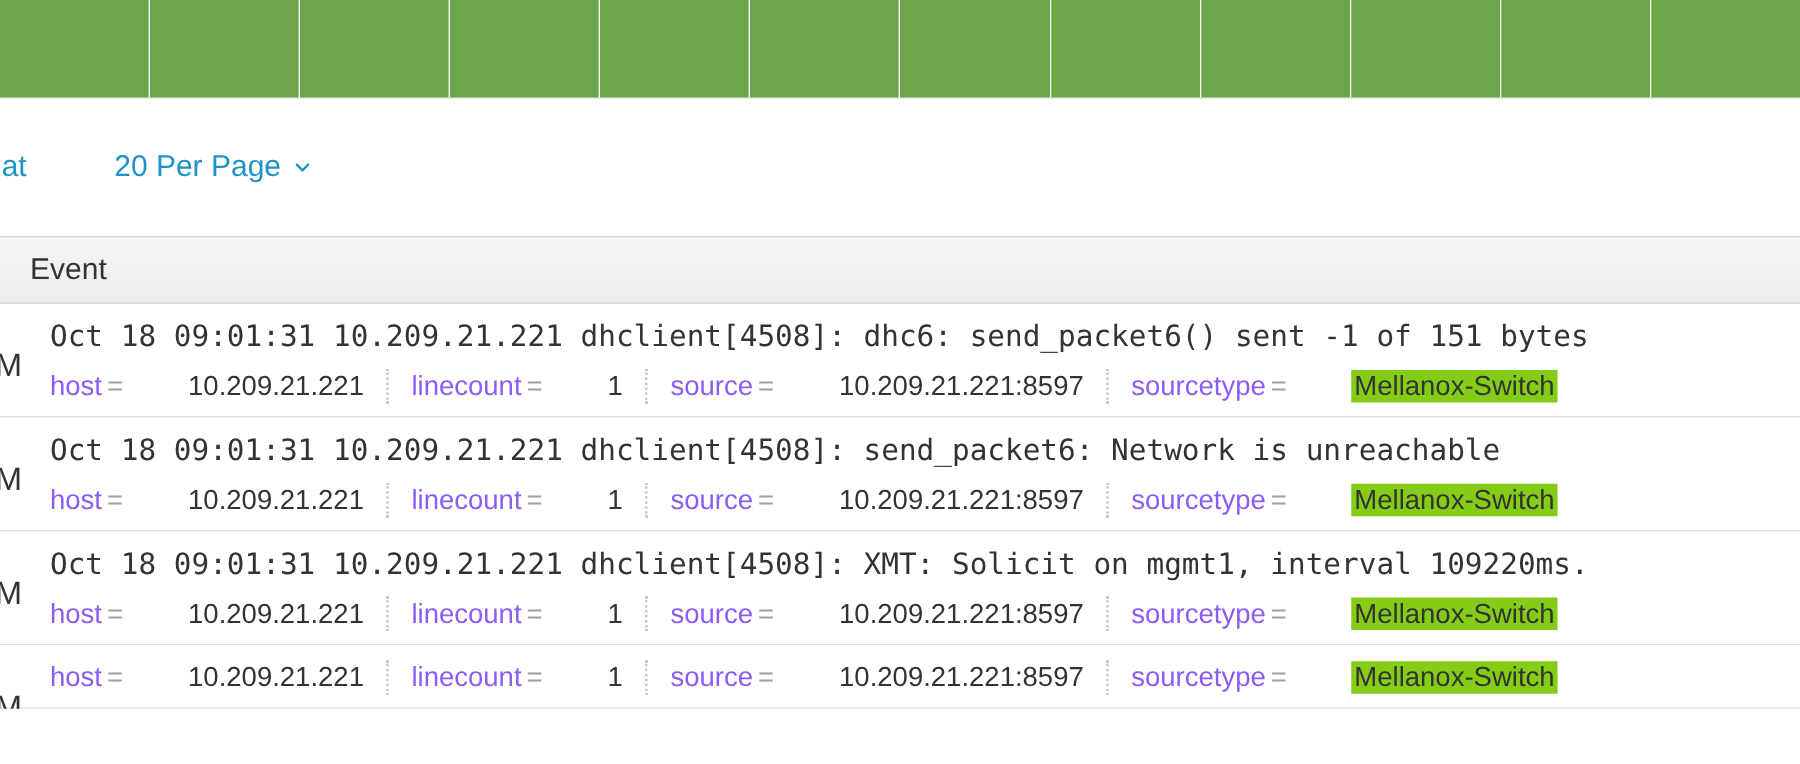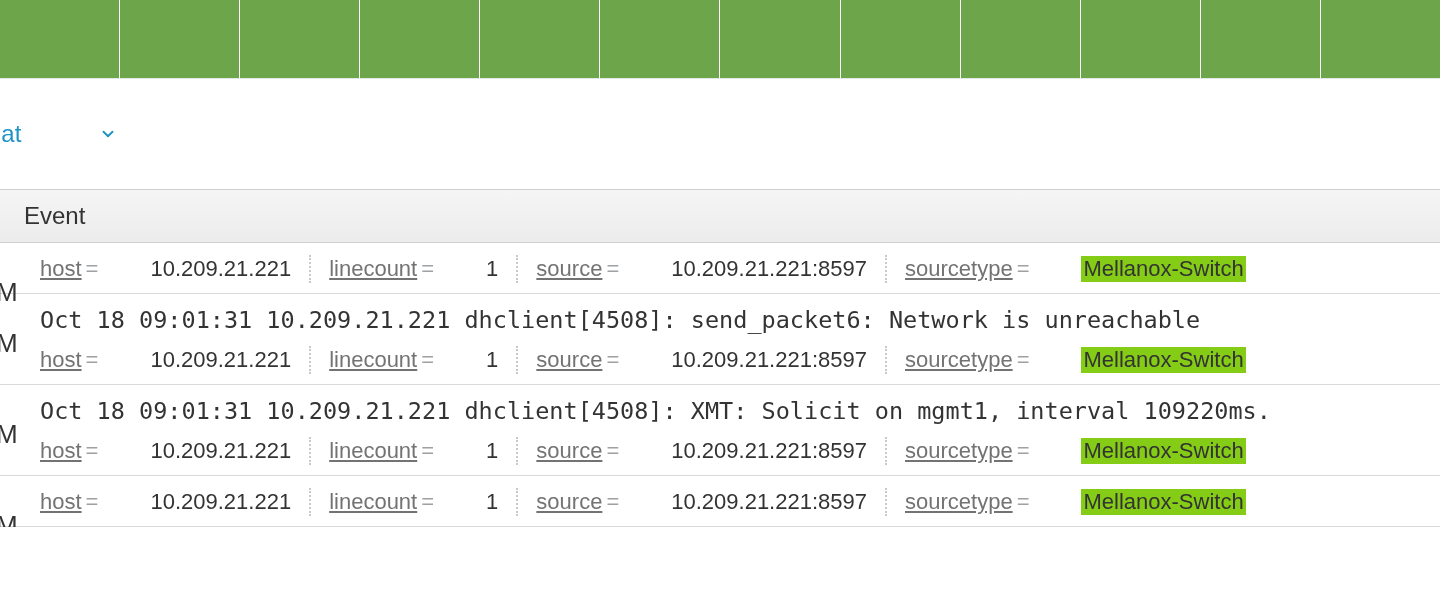--- a/index.html
+++ b/index.html
@@ -71,21 +71,21 @@
     margin-bottom: 12px;
   }
   .metas {
     display: flex;
     align-items: center;
     font-size: 22px;
     white-space: nowrap;
     color: #9fa2a4;
   }
   .meta { display: inline-flex; align-items: center; }
-  .meta .k { color: #737373; text-decoration: underline; }
+  .meta .k { color: #8b5cf6; }
   .meta .eq { color: #9fa2a4; margin: 0 4px; }
   .meta .v { color: #333; margin-left: 48px; }
   .meta .v.hl {
     background: #84cc16;
     padding: 0 2px;
   }
   .msep {
     width: 0;
     height: 28px;
     border-left: 2px dotted #c9c9c9;
@@ -116,33 +116,35 @@
     <div class="timeline-cell"></div>
     <div class="timeline-cell"></div>
     <div class="timeline-cell"></div>
     <div class="timeline-cell"></div>
   </div>
 
 <div class="controls">
   <span class="fmt-link">nat</span>
   <span class="sep"></span>
   <span class="per-page">
+    <span>20 Per Page</span>
     <svg width="18" height="18" viewBox="0 0 24 24">
       <path d="M6 9l6 6 6-6" fill="none" stroke="#1e93c6" stroke-width="2.5" stroke-linecap="round" stroke-linejoin="round"></path>
     </svg>
   </span>
 </div>
 
 <div class="events-header">
   <span>Event</span>
 </div>
 
 <div id="events">
     <div class="event-row">
       <div class="edge" style="top: 34px;">M</div>
+      <div class="raw">Oct 18 09:01:31 10.209.21.221 dhclient[4508]: dhc6: send_packet6() sent -1 of 151 bytes</div>
       <div class="metas">
         <span class="meta">
           <span class="k">host</span>
           <span class="eq"> = </span>
           <span class="v">10.209.21.221</span>
         </span>
         <span class="msep"></span>
         <span class="meta">
           <span class="k">linecount</span>
           <span class="eq"> = </span>

